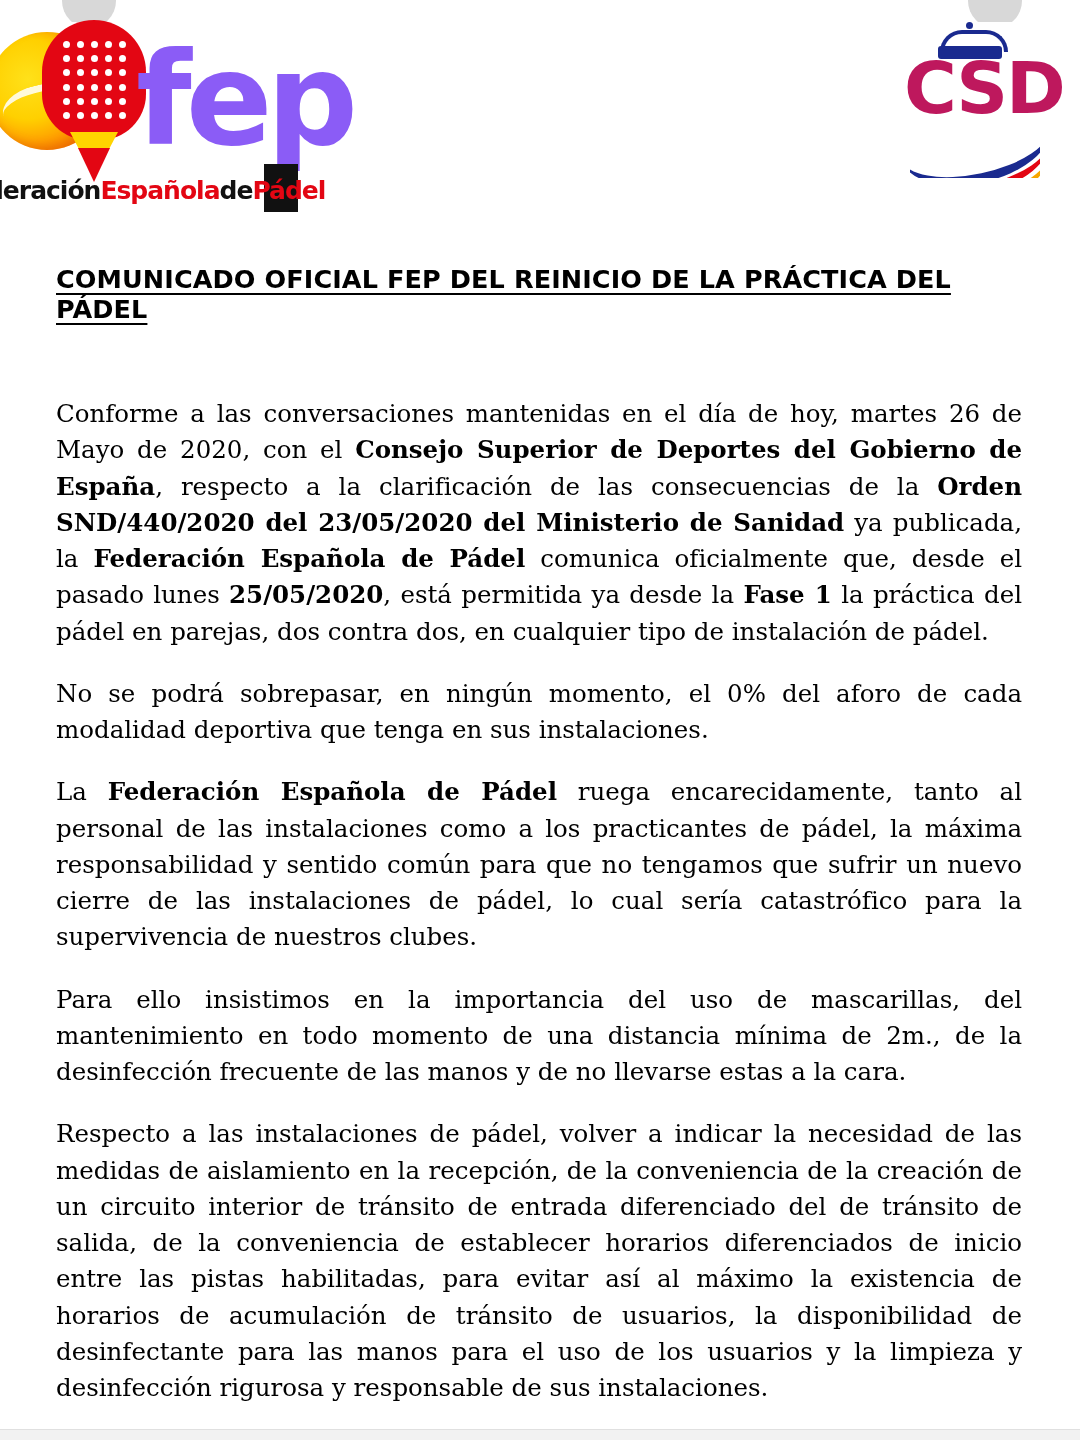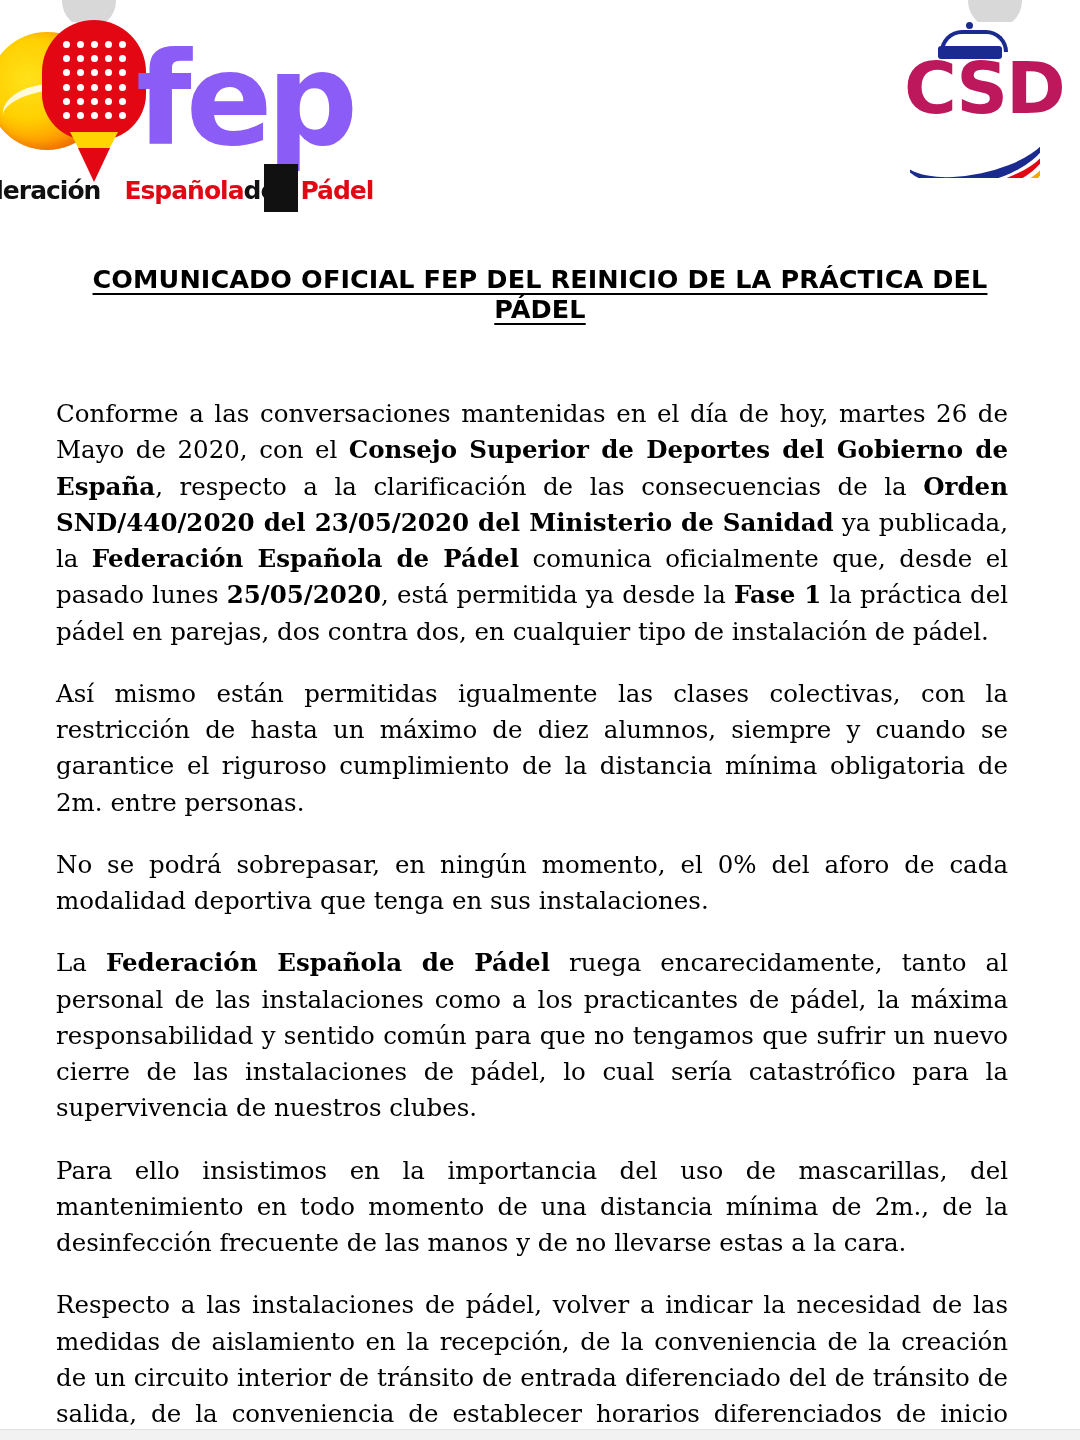--- a/index.html
+++ b/index.html
@@ -143,21 +143,21 @@
     position: absolute;
     left: -18px;
     top: 162px;
     font-family: "DejaVu Sans", sans-serif;
     font-weight: bold;
     font-size: 25px;
     letter-spacing: -1px;
     color: #111111;
     white-space: nowrap;
   }
-  .fep-sub .red { color: #e30613; padding-left: 24px; }
+  .fep-sub .red { color: #e30613; }
   .fep-bar {
     position: absolute;
     left: 276px;
     top: 150px;
     width: 34px;
     height: 48px;
     background: #111111;
   }
 
   
@@ -241,30 +241,29 @@
   .doc {
     position: absolute;
     left: 0;
     top: 216px;
     width: 1080px;
     padding: 0 56px;
     box-sizing: border-box;
   }
   h1.doc-title {
     margin: 48px 0 0 0;
-    text-align: center;
     font-family: "DejaVu Sans", sans-serif;
     font-size: 25.5px;
     font-weight: bold;
     letter-spacing: 0.1px;
     text-decoration: underline;
     text-underline-offset: 5px;
   }
   p.para {
-    margin: 0 16px 26px 0;
+    margin: 0 2px 26px 0;
     font-family: "DejaVu Serif", serif;
     font-size: 24.5px;
     line-height: 1.48;
     text-align: justify;
     text-justify: inter-word;
     hyphens: none;
   }
   p.para:first-of-type { margin-top: 72px; }
   p.para b { font-weight: bold; }
 
@@ -344,21 +343,20 @@
         <span class="s2"></span>
         <span class="s3"></span>
     </div>
   </div>
 </div>
 
 <div class="doc">
   <h1 class="doc-title">COMUNICADO OFICIAL FEP DEL REINICIO DE LA PRÁCTICA DEL PÁDEL</h1>
   <div id="paragraphs">
       <p class="para"><span>Conforme a las conversaciones mantenidas en el día de hoy, martes 26 de Mayo de 2020, con el </span><b>Consejo Superior de Deportes del Gobierno de España</b><span>, respecto a la clarificación de las consecuencias de la </span><b>Orden SND/440/2020 del 23/05/2020 del Ministerio de Sanidad</b><span> ya publicada, la </span><b>Federación Española de Pádel</b><span> comunica oficialmente que, desde el pasado lunes </span><b>25/05/2020</b><span>, está permitida ya desde la </span><b>Fase 1</b><span> la práctica del pádel en parejas, dos contra dos, en cualquier tipo de instalación de pádel.</span></p>
-      <p class="para"><span>Así mismo están permitidas igualmente las clases colectivas, con la restricción de hasta un máximo de diez alumnos, siempre y cuando se garantice el riguroso cumplimiento de la distancia mínima obligatoria de 2m. entre personas.</span></p>
       <p class="para"><span>No se podrá sobrepasar, en ningún momento, el 0% del aforo de cada modalidad deportiva que tenga en sus instalaciones.</span></p>
       <p class="para"><span>La </span><b>Federación Española de Pádel</b><span> ruega encarecidamente, tanto al personal de las instalaciones como a los practicantes de pádel, la máxima responsabilidad y sentido común para que no tengamos que sufrir un nuevo cierre de las instalaciones de pádel, lo cual sería catastrófico para la supervivencia de nuestros clubes.</span></p>
       <p class="para"><span>Para ello insistimos en la importancia del uso de mascarillas, del mantenimiento en todo momento de una distancia mínima de 2m., de la desinfección frecuente de las manos y de no llevarse estas a la cara.</span></p>
       <p class="para"><span>Respecto a las instalaciones de pádel, volver a indicar la necesidad de las medidas de aislamiento en la recepción, de la conveniencia de la creación de un circuito interior de tránsito de entrada diferenciado del de tránsito de salida, de la conveniencia de establecer horarios diferenciados de inicio entre las pistas habilitadas, para evitar así al máximo la existencia de horarios de acumulación de tránsito de usuarios, la disponibilidad de desinfectante para las manos para el uso de los usuarios y la limpieza y desinfección rigurosa y responsable de sus instalaciones.</span></p>
     </div>
 </div>
 
 <div class="bottom-edge"></div>
 
 </body></html>

